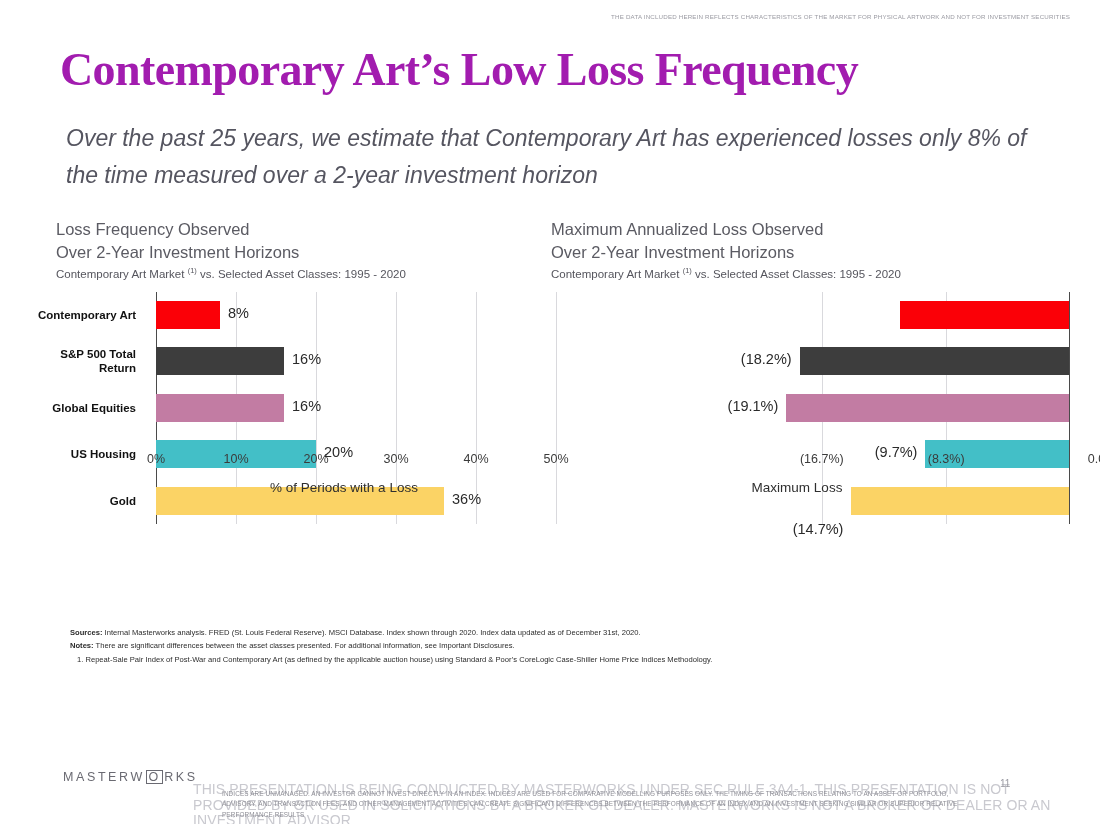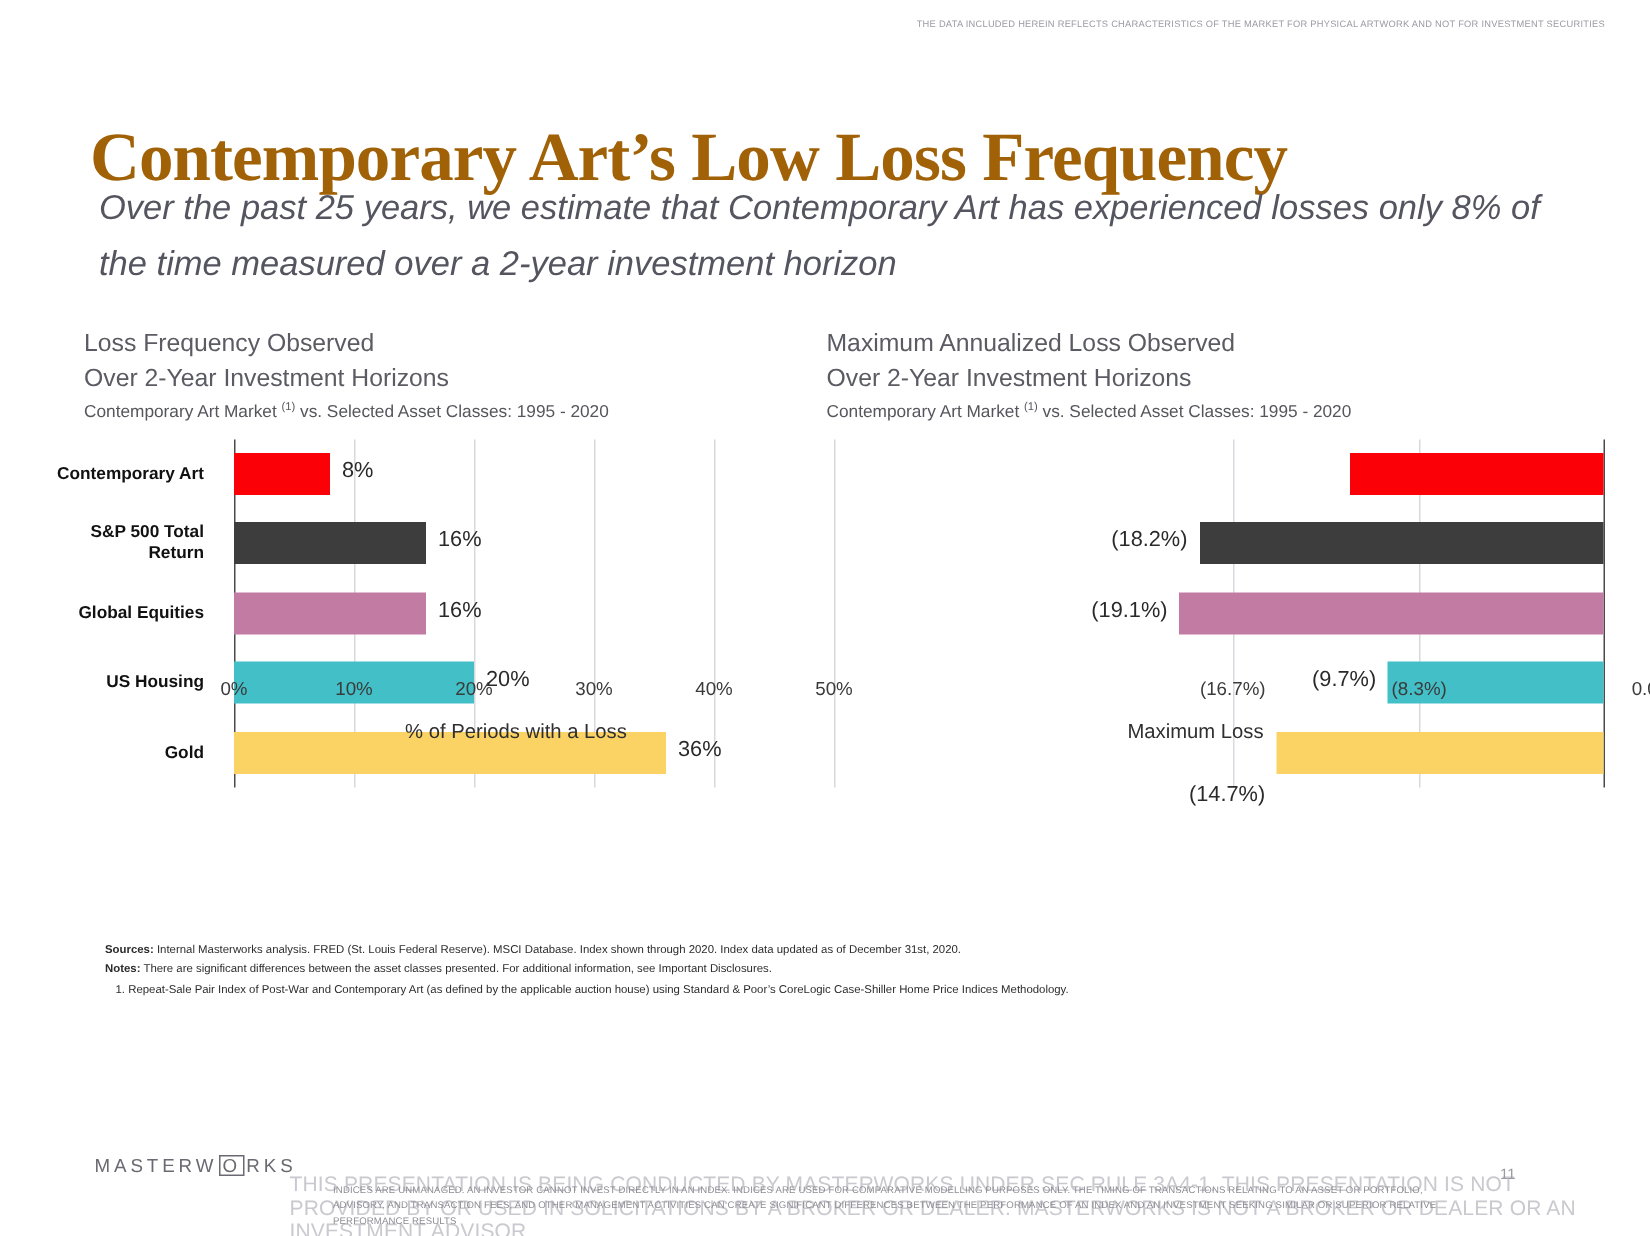--- a/index.html
+++ b/index.html
@@ -18,21 +18,21 @@
     font-size: 6.2px; letter-spacing: .18px;
     color: #9a9aa2; white-space: nowrap;
     font-family: "Liberation Sans", sans-serif;
   }
 
   
   .headline {
     position: absolute; left: 60px; top: 42px;
     font-family: "Liberation Serif", serif;
     font-weight: bold; font-size: 46px; line-height: 56px;
-    color: #a16207; letter-spacing: -0.6px; margin-top: 35px;
+    color: #a21caf; letter-spacing: -0.6px;
   }
   .subhead {
     position: absolute; left: 66px; top: 120px; width: 990px;
     font-size: 23px; line-height: 37px; color: #555560;
     font-weight: 300;
     font-style: italic;
   }
 
   
   .panel { position: absolute; top: 218px; }

